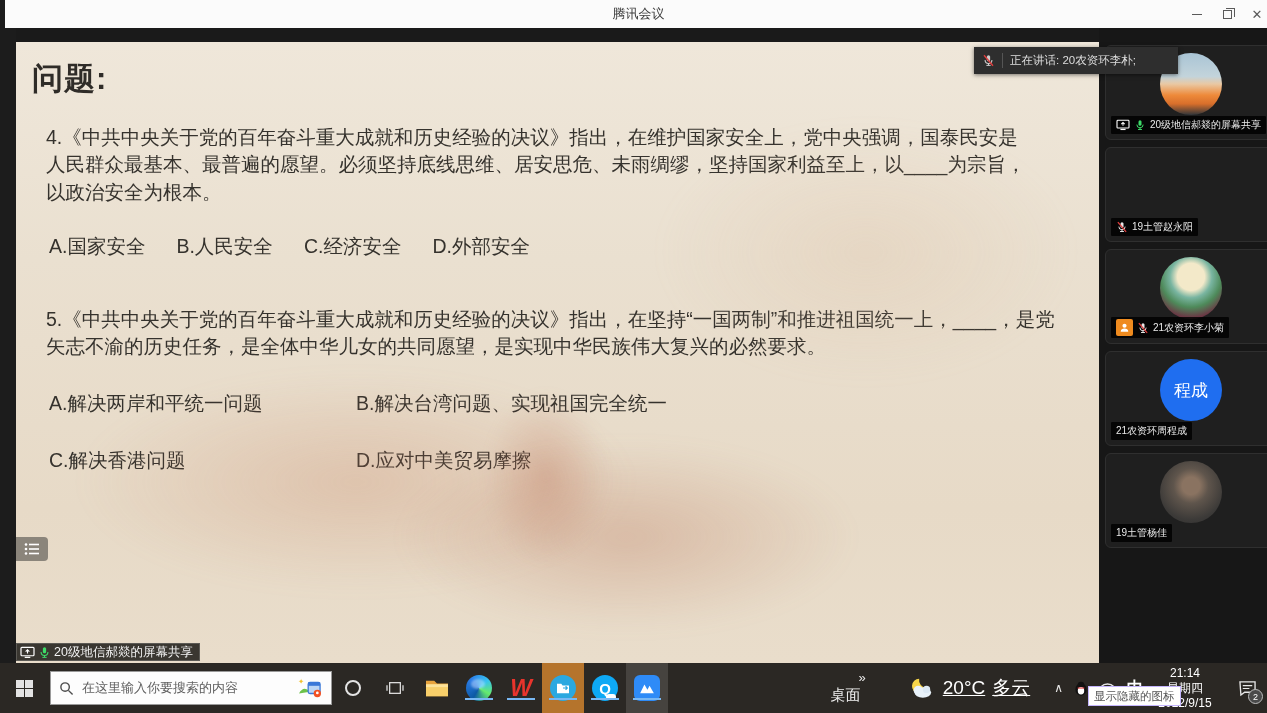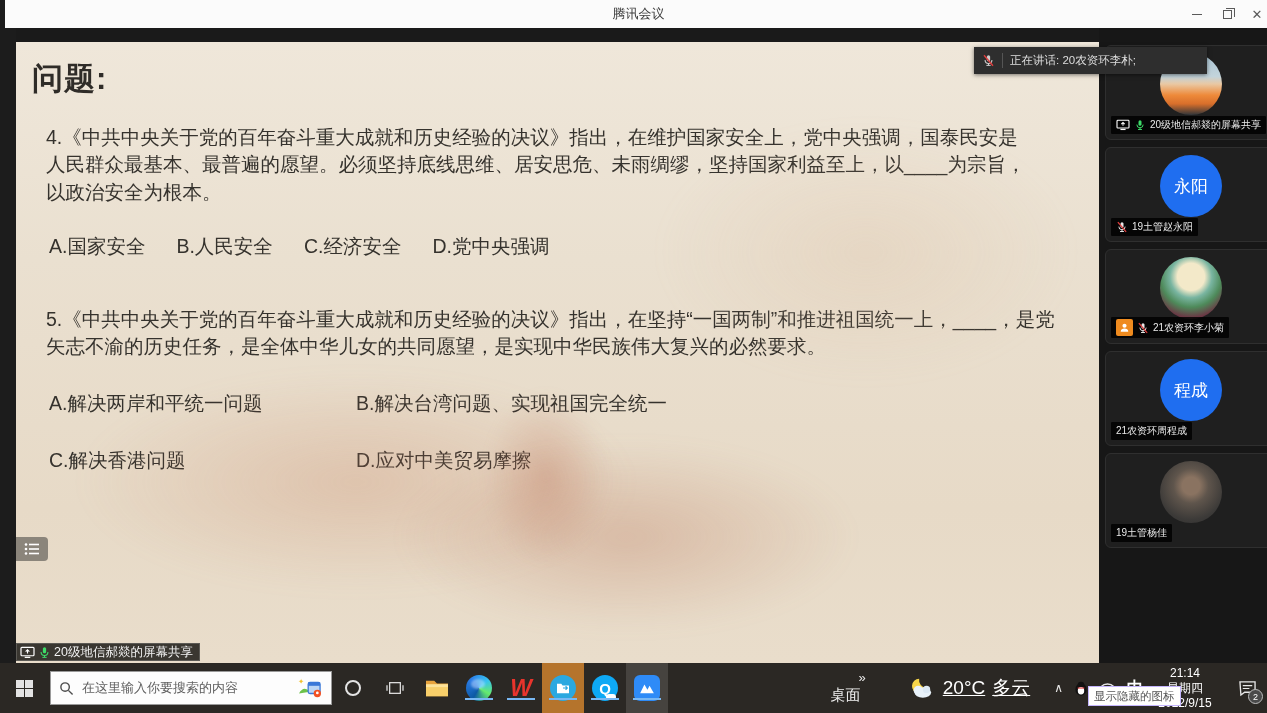--- a/index.html
+++ b/index.html
@@ -44,21 +44,21 @@
 
   .panel-toggle { position:absolute; left:0; top:495px; width:32px; height:24px;
     background:rgba(122,117,109,.85); border-radius:0 4px 4px 0; display:flex;
     align-items:center; justify-content:center; cursor:pointer; }
 
   .share-badge { position:absolute; left:0; bottom:2px; height:18px; display:flex; align-items:center;
     gap:3px; padding:1px 6px 1px 3px; background:rgba(42,40,36,.92); border:1px solid #5c5a55;
     color:#f2f2f2; font-size:12.5px; white-space:nowrap; }
 
   
-  .speaking-banner { position:absolute; top:19px; left:958px; width:233px; height:27px; z-index:20;
+  .speaking-banner { position:absolute; top:19px; left:958px; width:204px; height:27px; z-index:20;
     background:#2e2e2e; border-radius:0; display:flex; align-items:center; gap:7px; padding:0 8px;
     box-shadow:0 1px 4px rgba(0,0,0,.5); }
   .speaking-banner .sep { width:1px; height:15px; background:#555; }
   .speaking-banner .txt { font-size:11.5px; color:#dedede; white-space:nowrap; }
 
   
   .sidebar { position:absolute; top:0; left:1083px; width:184px; height:635px; background:#171717;
     padding-top:17px; }
   .tile { position:relative; width:172px; height:95px; margin:0 auto 7px auto; background:#1f1f1f;
     border:1px solid #2f2f2f; border-radius:6px; cursor:pointer; overflow:hidden; }
@@ -164,21 +164,21 @@
       <div class="decor decor3"></div>
       <div class="decor decor4"></div>
 
       <div class="stage-heading">问题:</div>
 
       <p class="q-para q4-para">4.《中共中央关于党的百年奋斗重大成就和历史经验的决议》指出，在维护国家安全上，党中央强调，国泰民安是人民群众最基本、最普遍的愿望。必须坚持底线思维、居安思危、未雨绸缪，坚持国家利益至上，以____为宗旨，以政治安全为根本。</p>
       <div class="opt-row">
         <span>A.国家安全</span>
         <span>B.人民安全</span>
         <span>C.经济安全</span>
-        <span>D.党中央强调</span>
+        <span>D.外部安全</span>
       </div>
 
       <p class="q-para q5-para">5.《中共中央关于党的百年奋斗重大成就和历史经验的决议》指出，在坚持“一国两制”和推进祖国统一上，____，是党矢志不渝的历史任务，是全体中华儿女的共同愿望，是实现中华民族伟大复兴的必然要求。</p>
       <div class="opt-grid">
         <span>A.解决两岸和平统一问题</span>
         <span>B.解决台湾问题、实现祖国完全统一</span>
         <span>C.解决香港问题</span>
         <span>D.应对中美贸易摩擦</span>
       </div>
 
@@ -223,21 +223,20 @@
             <rect x="6" y="1.5" width="4" height="7.5" rx="2" fill="#3ddc68"></rect>
             <path d="M3.8 7.5a4.2 4.2 0 0 0 8.4 0" fill="none" stroke="#3ddc68" stroke-width="1.3"></path>
             <line x1="8" y1="11.8" x2="8" y2="13.6" stroke="#3ddc68" stroke-width="1.3"></line>
             <line x1="5.4" y1="14" x2="10.6" y2="14" stroke="#3ddc68" stroke-width="1.3"></line>
           </svg>
           <span>20级地信郝燚的屏幕共享</span>
         </div>
       </div>
 
       <div class="tile">
-        <div class="avatar avatar-initials">永阳</div>
         <div class="name-tag">
           <svg width="12" height="12" viewBox="0 0 16 16">
             <rect x="6" y="1.5" width="4" height="7.5" rx="2" fill="#e8e8e8"></rect>
             <path d="M3.8 7.5a4.2 4.2 0 0 0 8.4 0" fill="none" stroke="#e8e8e8" stroke-width="1.3"></path>
             <line x1="8" y1="11.8" x2="8" y2="13.6" stroke="#e8e8e8" stroke-width="1.3"></line>
             <line x1="5.4" y1="14" x2="10.6" y2="14" stroke="#e8e8e8" stroke-width="1.3"></line>
             <line x1="2.5" y1="1.5" x2="13.5" y2="14.5" stroke="#e03e3e" stroke-width="1.7"></line>
           </svg>
           <span>19土管赵永阳</span>
         </div>

